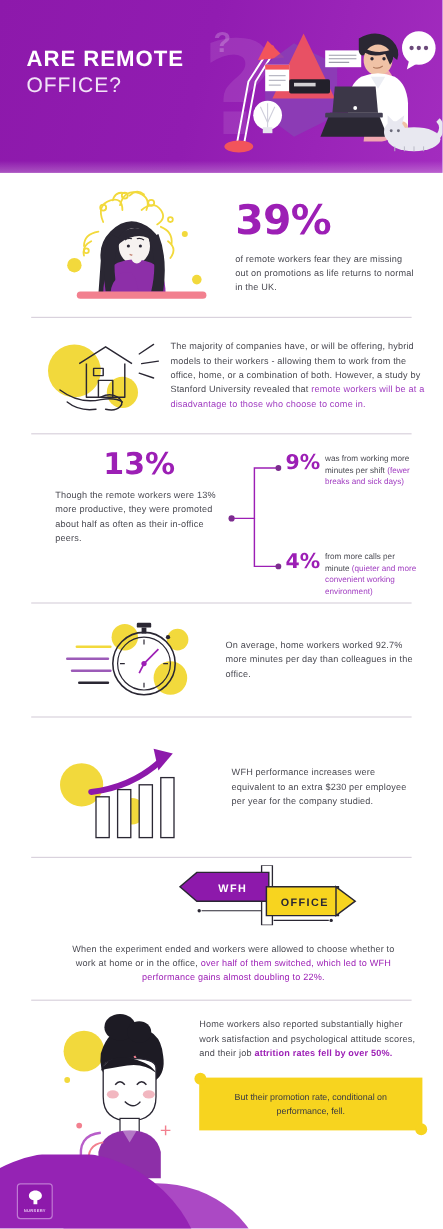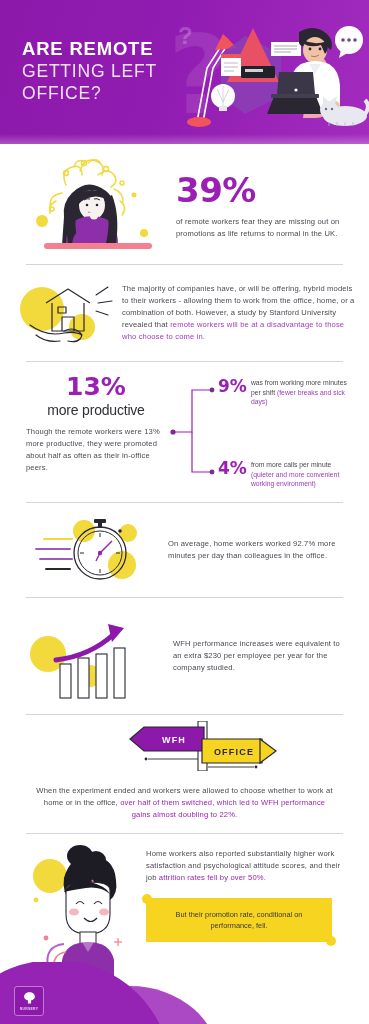--- a/index.html
+++ b/index.html
@@ -74,38 +74,39 @@
     position: absolute;
     left: 0; bottom: 0;
     width: 369px; height: 10px;
     background: linear-gradient(to bottom, rgba(141,25,171,0) 0%, rgba(255,255,255,0.25) 100%);
   }
 
   
   .section {
     position: relative;
     padding: 0 22px;
+    margin-left: 20px;
   }
   .divider {
     height: 1px;
     background: #d9d2dd;
     margin: 0 26px;
   }
   .body-text {
     font-size: 7.6px;
     line-height: 12px;
     color: #4a4a52;
     letter-spacing: 0.15px;
   }
   .body-text .hl {
     color: #a03cc0;
   }
   .body-text .hl-bold {
     color: #9c1fb5;
-    font-weight: 400;
+    font-weight: 700;
   }
 
   
   .sec1 { height: 120px; display: flex; align-items: center; }
   .sec1-art { width: 150px; height: 110px; position: relative; flex: none; }
   .sec1-text { flex: 1; padding-left: 4px; padding-top: 4px; }
   .sec1-pct { font-size: 34px; font-weight: 800; color: #9c1fb5; line-height: 1; letter-spacing: -0.5px; font-family: "DejaVu Sans", sans-serif; }
   .sec1-desc { margin-top: 9px; }
 
   
@@ -210,21 +211,20 @@
 <body>
 
 <div class="page">
 
   <div class="header">
     <div class="header-qmark">?</div>
     <div class="header-qmark-sm">?</div>
 
     <div class="header-title">
       <span class="l1">ARE REMOTE</span>
-      <span class="l3">GETTING LEFT</span>
       <span class="l4">OFFICE?</span>
     </div>
 
     <div class="header-art">
       <svg viewBox="0 0 190 126" width="190" height="126">
 
         <g stroke="#ffffff" stroke-width="1.6" fill="none">
           <path d="M18 112 L28 58 L46 30"></path>
           <path d="M24 112 L34 58 L50 32"></path>
         </g>
@@ -392,21 +392,20 @@
     <div class="sec2-text body-text">
       <span>The majority of companies have, or will be offering, hybrid models to their workers - allowing them to work from the office, home, or a combination of both. However, a study by Stanford University revealed that </span><span class="hl">remote workers will be at a disadvantage to those who choose to come in.</span>
     </div>
   </div>
 
   <div class="divider"></div>
 
   <div class="section sec3">
     <div class="sec3-left">
       <div class="sec3-13">13%</div>
-      <div class="sec3-sub">more productive</div>
       <div class="body-text sec3-para">Though the remote workers were 13% more productive, they were promoted about half as often as their in-office peers.</div>
     </div>
 
     <div class="sec3-bracket">
       <svg viewBox="0 0 48 116" width="48" height="116">
         <circle cx="3" cy="58" r="2.6" fill="#7c2c8f"></circle>
         <path d="M5 58 L22 58 L22 16 L40 16" stroke="#9c1fb5" stroke-width="1.2" fill="none"></path>
         <path d="M22 58 L22 98 L40 98" stroke="#9c1fb5" stroke-width="1.2" fill="none"></path>
         <circle cx="42" cy="16" r="2.4" fill="#7c2c8f"></circle>
         <circle cx="42" cy="98" r="2.4" fill="#7c2c8f"></circle>

